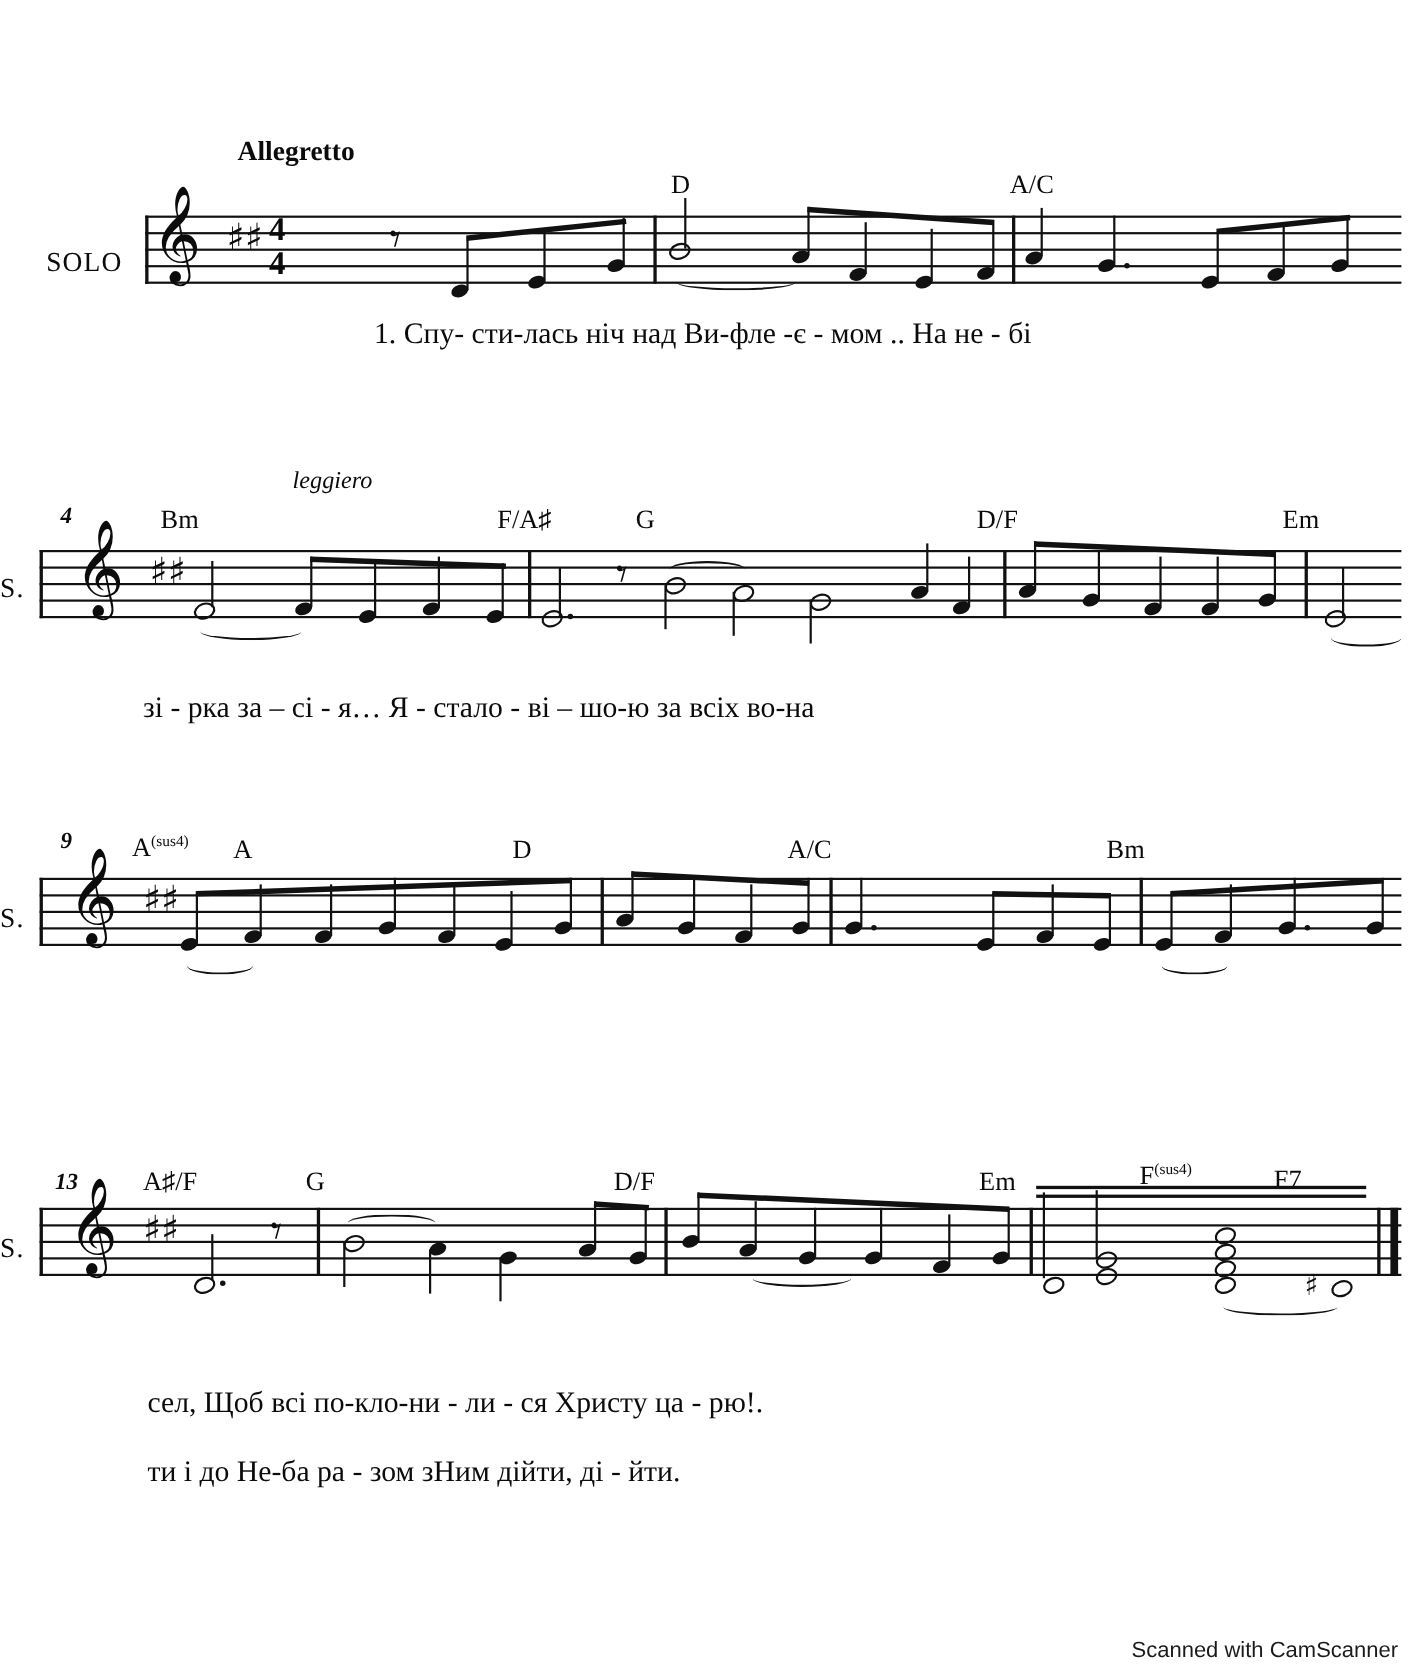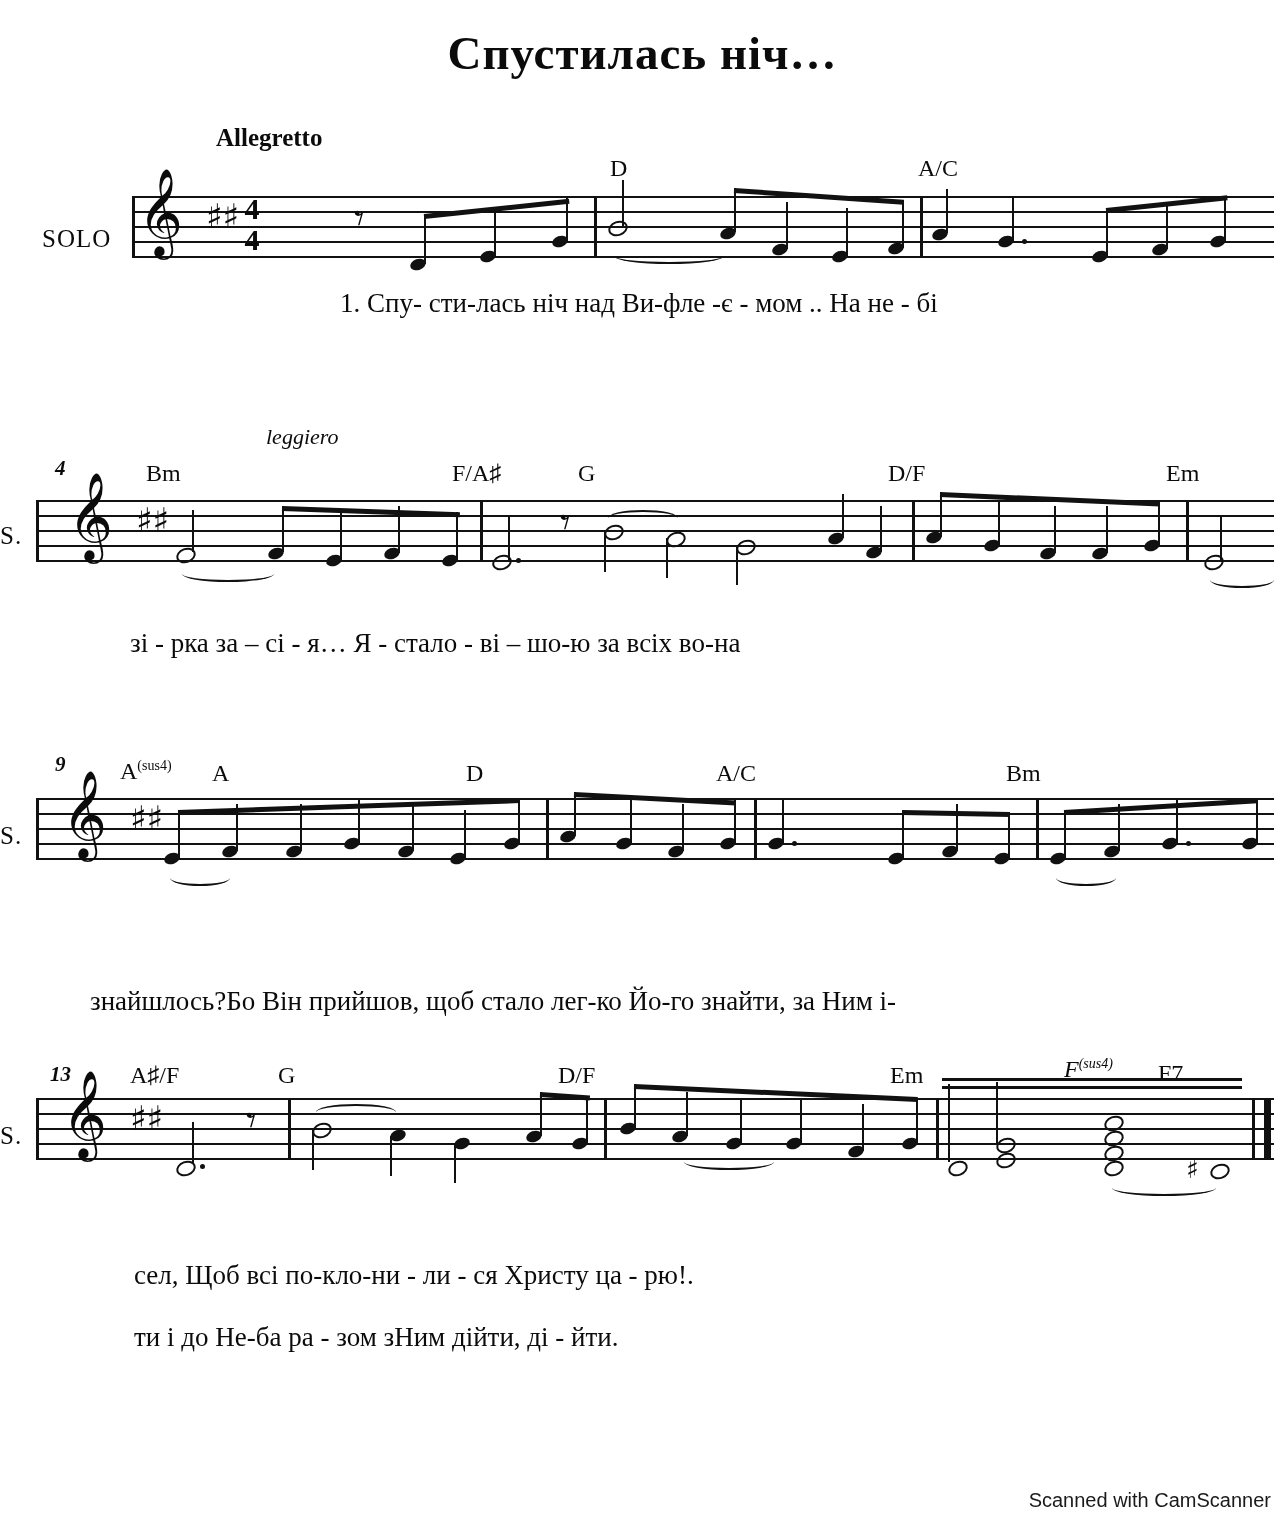--- a/index.html
+++ b/index.html
@@ -191,21 +191,20 @@
     font-family: "Liberation Sans", sans-serif;
     font-size: 20px;
     color: #1a1a1a;
   }
 </style>
 </head>
 <body>
 
 <div class="page">
 
-  <div class="title">Спустилась ніч…</div>
 
   <div class="tempo" style="left:216px; top:124px;">Allegretto</div>
 
   <div class="voice-label" style="left:42px; top:225px;">SOLO</div>
 
   <div class="chord" style="left:610px; top:155px;">D</div>
   <div class="chord" style="left:918px; top:155px;">A/C</div>
 
   <div class="system" style="left:132px; top:196px; width:1142px; height:62px;">
     <div class="staff" style="width:1142px; height:62px;">
@@ -411,30 +410,29 @@
       <div class="stem" style="left:1082px; top:6px; height:47px;"></div>
     <div class="tie" style="left:1020px; top:72px; width:60px;"></div>
     <div class="note" style="left:1126px; top:40px;"></div>
       <div class="stem" style="left:1140px; top:0px; height:45px;"></div>
     <div class="dot" style="left:1150px; top:43px;"></div>
     <div class="note" style="left:1206px; top:40px;"></div>
       <div class="stem" style="left:1220px; top:0px; height:45px;"></div>
     <div class="beam" style="left:1028px; top:12px; width:194px; transform:rotate(-3.5deg);"></div>
   </div>
 
-  <div class="lyric-line" style="left:90px; top:986px;">знайшлось?Бо Він прийшов, щоб стало лег-ко   Йо-го знайти,    за  Ним і-</div>
 
   <div class="measure-num" style="left:50px; top:1062px;">13</div>
   <div class="voice-label" style="left:0px; top:1122px;">S.</div>
 
   <div class="chord" style="left:130px; top:1062px;">A♯/F</div>
   <div class="chord" style="left:278px; top:1062px;">G</div>
   <div class="chord" style="left:558px; top:1062px;">D/F</div>
   <div class="chord" style="left:890px; top:1062px;">Em</div>
-  <div class="chord" style="left:1064px; top:1056px;font-style:italic;"><span>F</span><sup>(sus4)</sup></div>
+  <div class="chord" style="left:1036px; top:1056px;"><span>F</span><sup>(sus4)</sup></div>
   <div class="chord" style="left:1158px; top:1060px;">F7</div>
 
   <div class="system" style="left:36px; top:1098px; width:1238px; height:62px;">
     <div class="staff" style="width:1238px; height:62px;">
       <div class="line l0"></div>
         <div class="line l1"></div>
         <div class="line l2"></div>
       <div class="line l3"></div>
         <div class="line l4"></div>
     </div>

